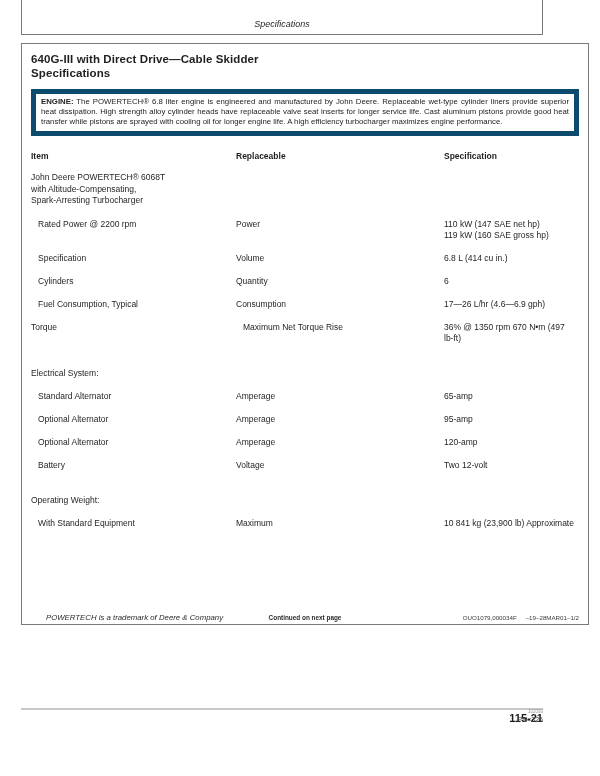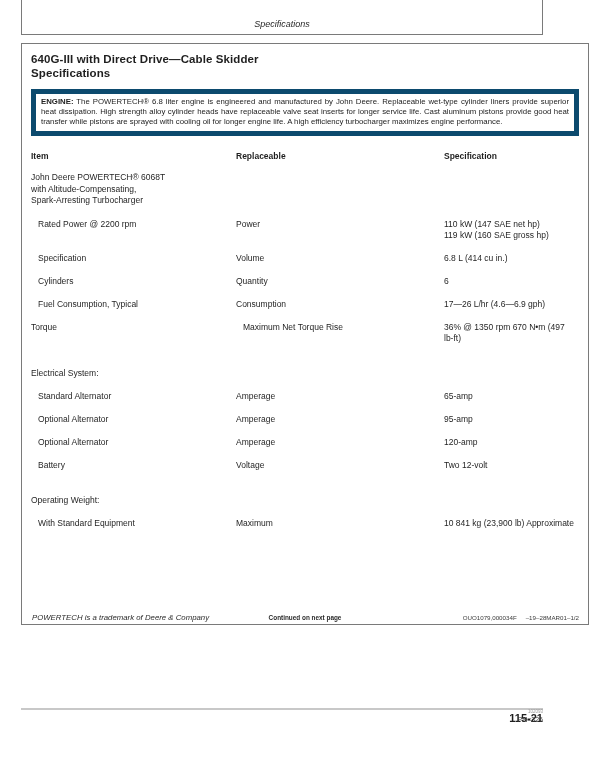--- a/index.html
+++ b/index.html
@@ -32,21 +32,21 @@
   .spec-table{margin-top:15px;font-size:8.5px;line-height:11px;}
   .t-grid{display:grid;grid-template-columns:157px 160px auto;column-gap:0;gap:48px;}
   .t-head{font-weight:bold;}
   .t-row{margin-top:12px;}
   .t-group{margin-top:10px;line-height:11.5px;}
   .t-section{margin-top:24px;}
   .col.indent{padding-left:7px;}
 
   
   .box-footer{position:absolute;left:9px;right:9px;bottom:2px;height:12px;}
-  .bf-trademark{position:absolute;left:1px;bottom:0;font-style:italic;font-size:7.8px;color:#2a2a2a;}
+  .bf-trademark{position:absolute;left:15px;bottom:0;font-style:italic;font-size:7.8px;color:#2a2a2a;}
   .bf-continued{position:absolute;left:0;right:0;bottom:1px;text-align:center;font-weight:bold;font-size:6.4px;color:#2a2a2a;}
   .bf-code{position:absolute;right:0;bottom:1px;font-size:6.2px;color:#3a3a3a;}
   .bf-code .gap{display:inline-block;width:9px;}
 
   
   .page-rule{position:absolute;left:21px;top:708px;width:522px;height:2px;background:#c8c8c8;}
   .page-number{position:absolute;left:21px;top:712px;width:522px;text-align:right;font-weight:bold;font-size:11px;}
   .print-code{position:absolute;right:57px;top:709px;font-size:4.5px;color:#9a9a9a;text-align:right;}
   .pn-code{position:absolute;right:57px;top:716px;font-size:7px;color:#3a3a3a;text-align:right;}
 </style>

